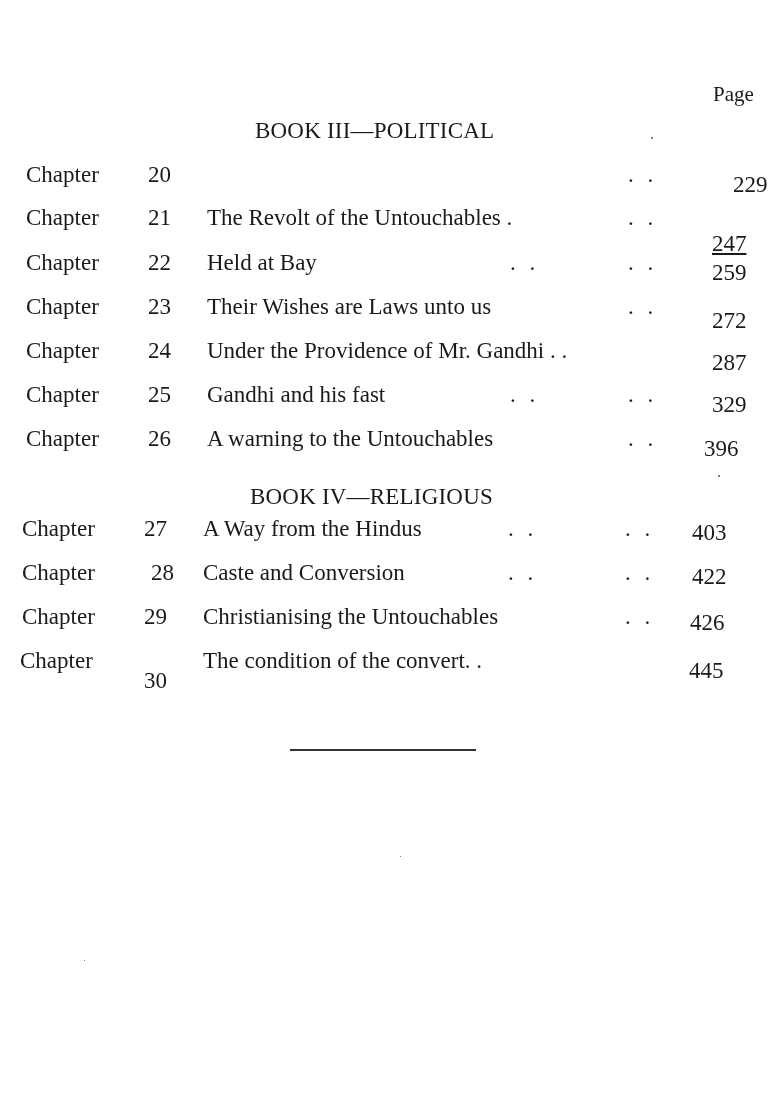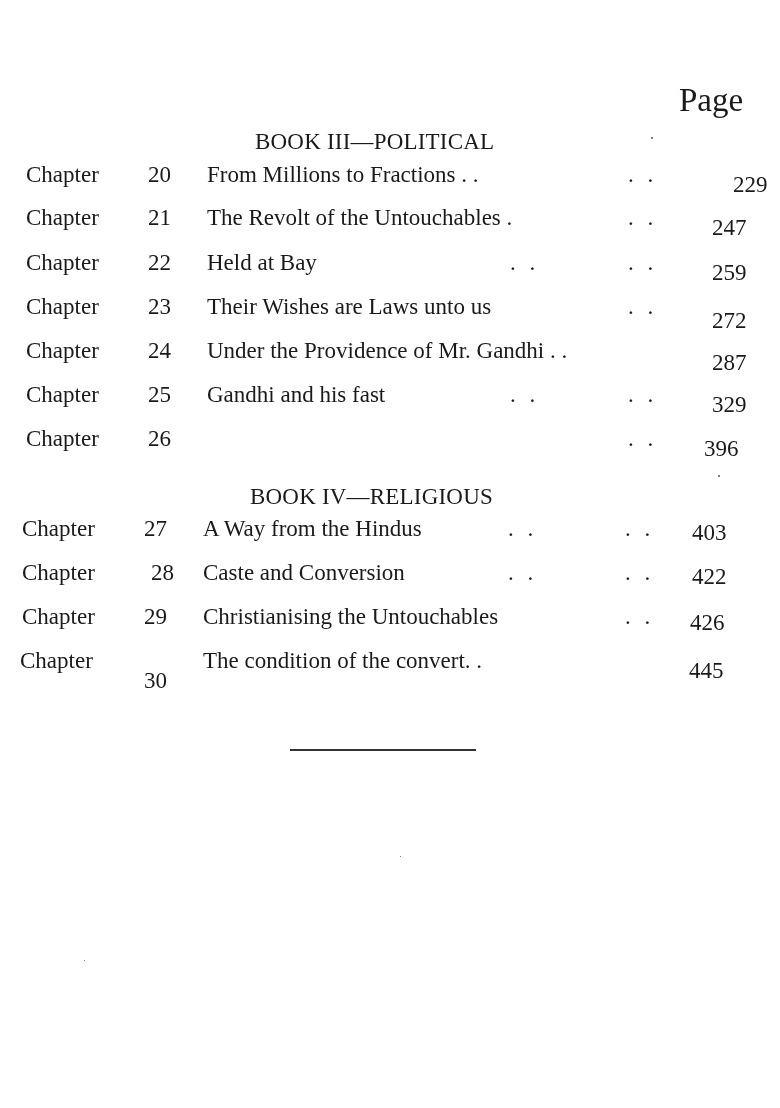--- a/index.html
+++ b/index.html
@@ -1,53 +1,52 @@
 <!DOCTYPE html>
 <html><head>
 <meta charset="utf-8">
 <style>
   html, body { margin:0; padding:0; background:#ffffff; }
   body { width:780px; height:1108px; position:relative; overflow:hidden;
          font-family:"Liberation Serif","DejaVu Serif",serif; color:#1a1a1a; }
-  .page-label { position:absolute; left:679px; top:82px; font-size:33px; }
+  .page-label { position:absolute; left:713px; top:82px; font-size:21px; }
   .book-heading { position:absolute; font-size:23px; letter-spacing:0.2px; }
   .stray-dot { position:absolute; width:2px; height:2px; background:#555; border-radius:50%; }
   .row { position:absolute; left:0; width:708px; height:40px; font-size:23px; }
   .row span { position:absolute; white-space:nowrap; }
   .c-label { left:26px; }
   .c-num { left:148px; }
   .c-title { left:207px; }
   .c-dots1 { left:510px; letter-spacing:4px; }
   .c-dots2 { left:628px; letter-spacing:4px; }
   .c-page { left:712px; }
   .rule { position:absolute; left:290px; top:749px; width:186px; height:2px; background:#333; }
 </style>
 </head>
 <body>
 
 <div class="page-label">Page</div>
 
-<div class="book-heading" style="left:255px;top:118px;margin-top:11px;">BOOK III—POLITICAL</div>
+<div class="book-heading" style="left:255px;top:118px;">BOOK III—POLITICAL</div>
 <div class="stray-dot" style="left:651px;top:137px;"></div>
 
 <div class="row" style="top:162px;">
   <span class="c-label">Chapter</span>
   <span class="c-num">20</span>
-  <span class="c-title">From Millions to Fractions . .</span>
   <span class="c-dots1"></span>
   <span class="c-dots2">. .</span>
   <span class="c-page" style="top:10px;margin-left:21px;">229</span>
 </div>
 <div class="row" style="top:205px;">
   <span class="c-label">Chapter</span>
   <span class="c-num">21</span>
   <span class="c-title">The Revolt of the Untouchables .</span>
   <span class="c-dots1"></span>
   <span class="c-dots2">. .</span>
-  <span class="c-page" style="top:10px;">247</span>
+  <span class="c-page" style="top:26px;text-decoration:underline;">247</span>
 </div>
 <div class="row" style="top:250px;">
   <span class="c-label">Chapter</span>
   <span class="c-num">22</span>
   <span class="c-title">Held at Bay</span>
   <span class="c-dots1">. .</span>
   <span class="c-dots2">. .</span>
   <span class="c-page" style="top:10px;">259</span>
 </div>
 <div class="row" style="top:294px;">
@@ -70,20 +69,21 @@
   <span class="c-label">Chapter</span>
   <span class="c-num">25</span>
   <span class="c-title">Gandhi and his fast</span>
   <span class="c-dots1">. .</span>
   <span class="c-dots2">. .</span>
   <span class="c-page" style="top:10px;">329</span>
 </div>
 <div class="row" style="top:426px;">
   <span class="c-label">Chapter</span>
   <span class="c-num">26</span>
+  <span class="c-title">A warning to the Untouchables</span>
   <span class="c-dots1"></span>
   <span class="c-dots2">. .</span>
   <span class="c-page" style="left:704px;top:10px;">396</span>
 </div>
 
 <div class="book-heading" style="left:250px;top:484px;text-align:right;">BOOK IV—RELIGIOUS</div>
 <div class="stray-dot" style="left:718px;top:475px;"></div>
 
 <div class="row" style="top:516px;">
   <span class="c-label" style="left:22px;">Chapter</span>

